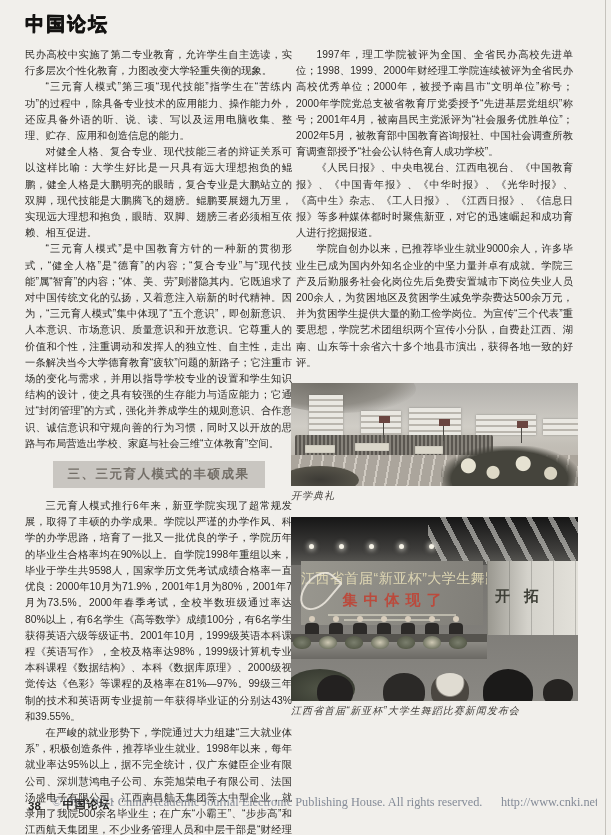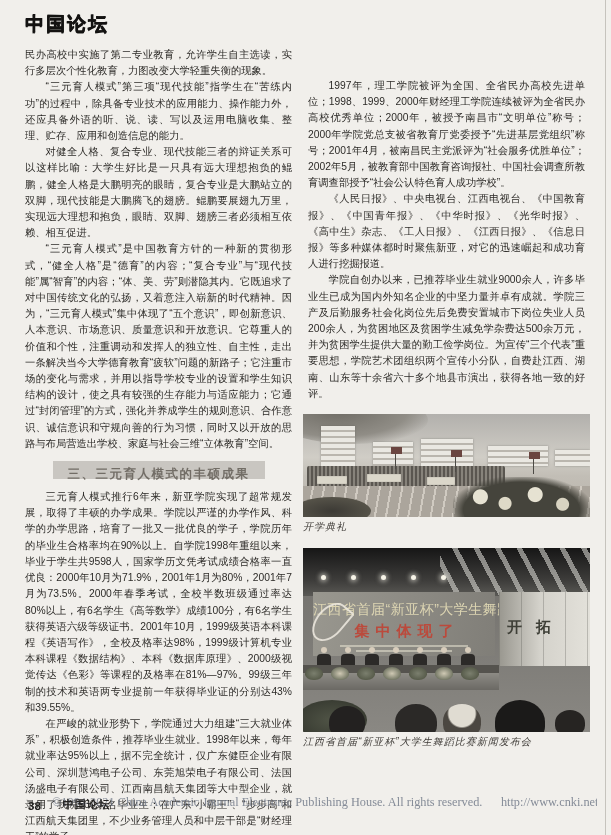--- a/index.html
+++ b/index.html
@@ -6,26 +6,26 @@
   body{width:611px;height:835px;background:#f1efeb;position:relative;overflow:hidden;
        font-family:"Liberation Sans",sans-serif;}
   .page{position:absolute;inset:0;}
   .scan-edge{position:absolute;right:5px;top:0;bottom:0;width:1px;background:#c6c3bd;}
 
   .masthead{position:absolute;left:25px;top:11px;font-size:19px;font-weight:bold;color:#141312;
             letter-spacing:2px;text-shadow:0.6px 0 #141312, 0 0.6px #141312;}
 
   .col{position:absolute;top:47px;}
   .col-left{left:25px;width:267px;}
-  .col-right{left:308px;width:277px;margin-top:31px;}
+  .col-right{left:296px;width:277px;}
   p.body-text{margin:0;font-size:10.3px;line-height:16.2px;color:#2d2b28;text-align:justify;
               text-indent:2em;}
   p.body-text.cont{text-indent:0;}
 
-  .section-heading{margin:9px auto 10px auto;width:212px;height:18px;line-height:26px;
+  .section-heading{margin:9px auto 10px auto;width:212px;height:27px;line-height:26px;
      background:#c9c6c1;color:#726d66;font-weight:bold;font-size:12.5px;text-align:center;
      letter-spacing:1.5px;}
 
   
   .photo{position:relative;margin-left:-5px;width:287px;overflow:hidden;}
   .caption{margin:3px 0 0 -5px;font-size:10px;font-style:italic;color:#403d39;letter-spacing:1px;}
 
   
   .photo1{height:103px;margin-top:12px;background:linear-gradient(#b2b0ac,#d0cdc6 42%,#c2beb6 60%,#b7b1a9);}
   .p1-hill{position:absolute;left:-25px;top:-18px;width:150px;height:48px;border-radius:50%;

